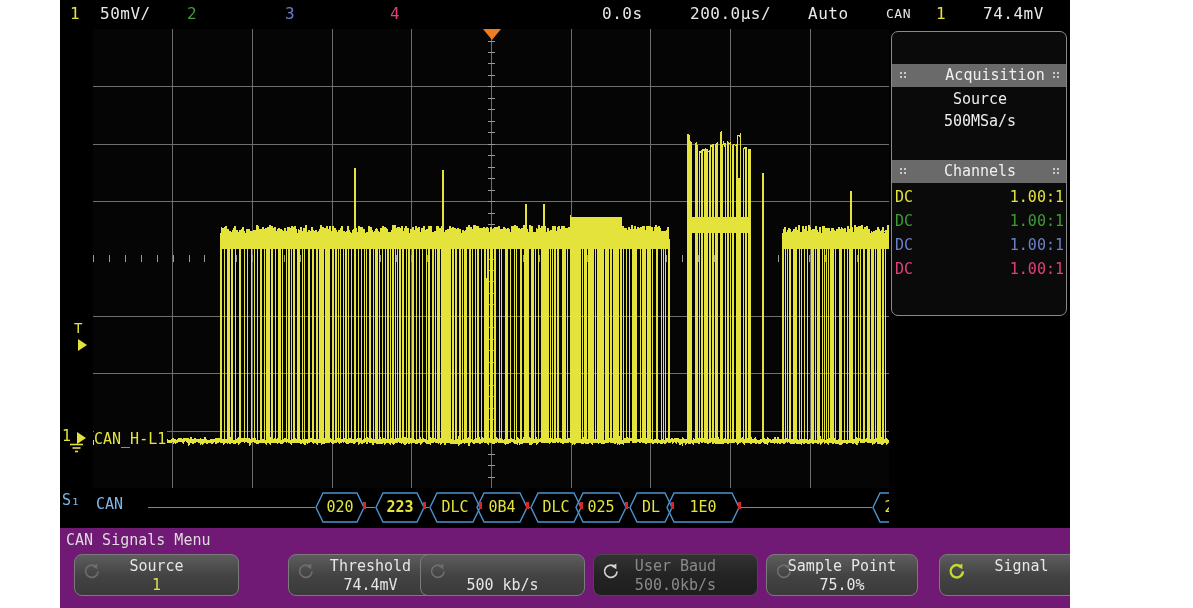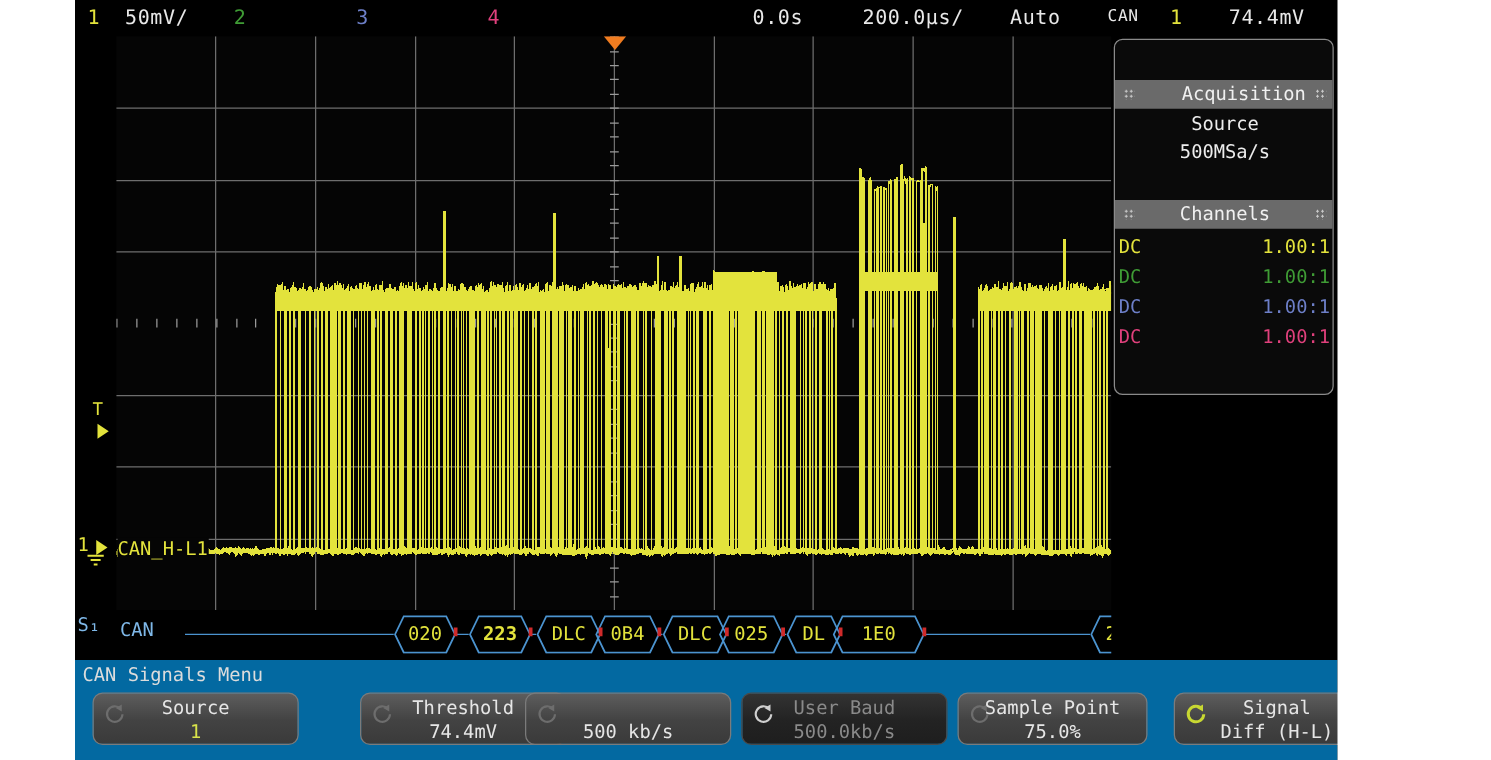--- a/index.html
+++ b/index.html
@@ -126,21 +126,21 @@
   .frame svg { position:absolute; left:0; top:0; }
   .frame span {
     position:absolute; left:0; top:6px; width:100%;
     text-align:center;
   }
   .redsep { position:absolute; top:14px; width:3px; height:7px; background:#d02a2a; z-index:4;}
 
   
   #menu {
     position:absolute; left:60px; top:528px; width:1010px; height:80px;
-    background:#0369a1;
+    background:#701a75;
   }
   #menu-title {
     position:absolute; left:6px; top:3px;
     color:#dcdcdc; font-size:15px;
     font-family:"DejaVu Sans Mono", monospace;
   }
   .mbtn {
     position:absolute; top:26px; height:42px;
     border-radius:8px;
     background:linear-gradient(#5d5d5d,#434343 52%,#3a3a3a);
@@ -670,21 +670,20 @@
           </svg>
           <div class="lbl">Sample Point</div>
           <div class="val">75.0%</div>
         </div>
         <div class="mbtn" style="left: 879px; width: 165px;">
           <svg class="knob" viewBox="0 0 20 20">
             <path d="M14.5 6.2 A6.2 6.2 0 1 0 16 10.4" fill="none" stroke="#c8d832" stroke-width="2.4"></path>
             <path d="M15.4 2.6 L15.4 8.2 L10.6 5.4 Z" fill="#c8d832"></path>
           </svg>
           <div class="lbl">Signal</div>
-          <div class="val">Diff (H-L)</div>
         </div>
       </div>
   </div>
 
 </div>
 
 <div class="page-edge" id="edge-left"></div>
 <div class="page-edge" id="edge-right"></div>
 
 </body></html>

